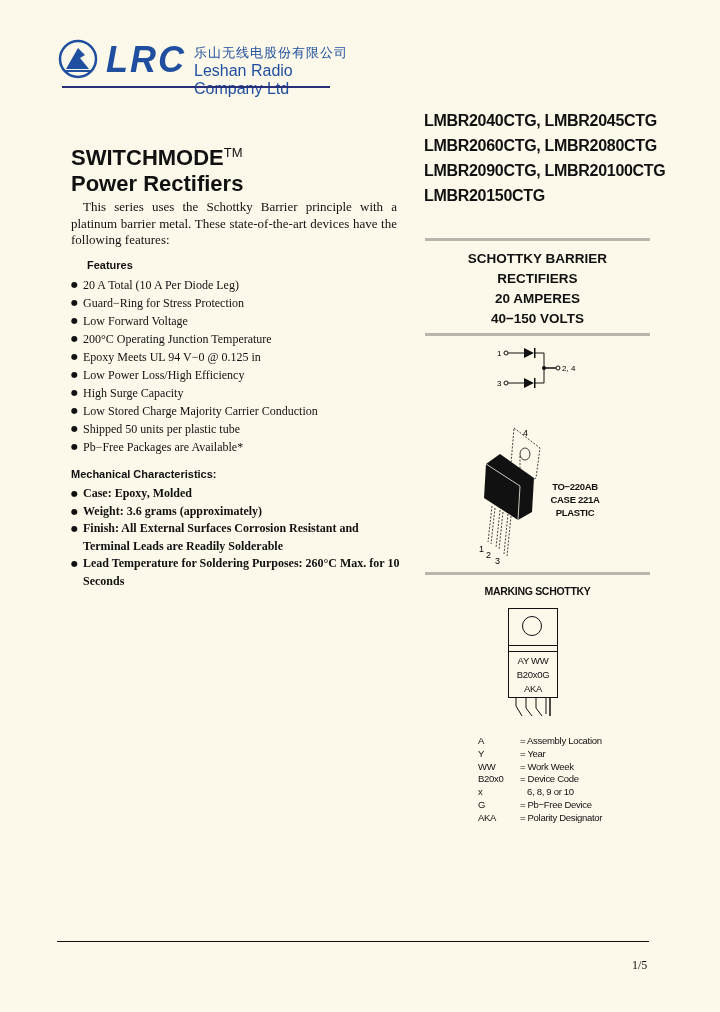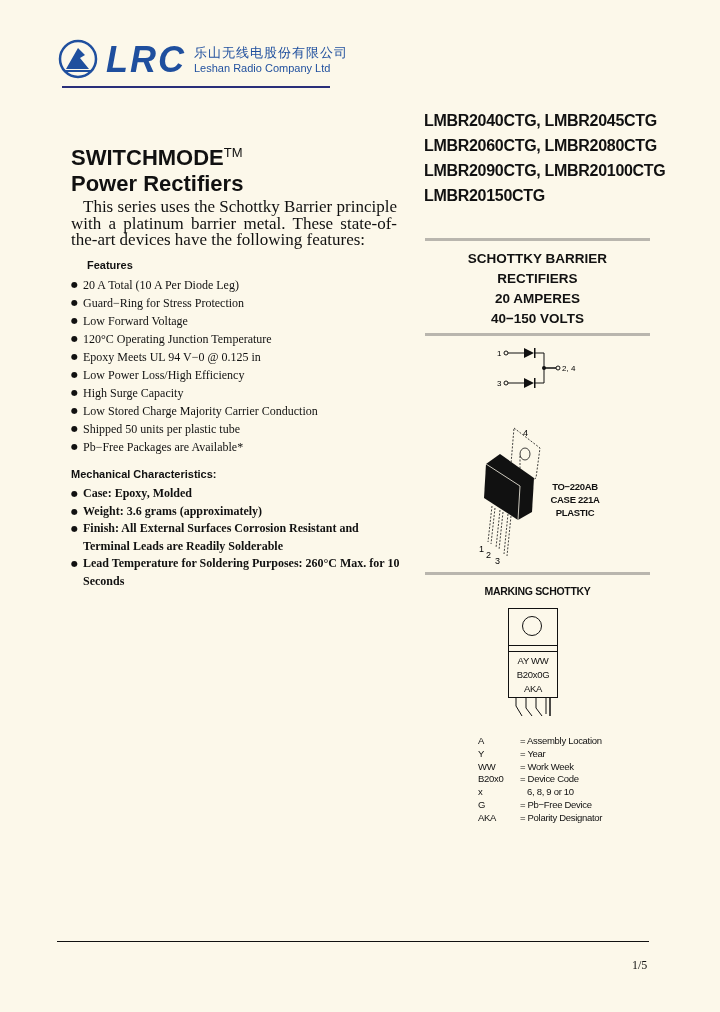--- a/index.html
+++ b/index.html
@@ -8,31 +8,31 @@
     background: #fcf8ea; color: #111;
     font-family: "Liberation Serif", serif;
   }
   .abs { position: absolute; }
 
   
   #logo { left: 58px; top: 36px; width: 300px; height: 48px; }
   #logo-circle { left: 0; top: 3px; width: 40px; height: 40px; }
   #logo-lrc { left: 48px; top: 0; font-family: "Liberation Sans", sans-serif; font-weight: bold; font-style: italic; font-size: 36px; color: #1f4f9e; letter-spacing: 2px; line-height: 48px; }
   #logo-cn { left: 136px; top: 8px; font-size: 13px; color: #1f4f9e; letter-spacing: 1px; font-family: "DejaVu Sans", sans-serif; }
-  #logo-en { left: 136px; top: 26px; font-size: 11px; color: #1f4f9e; font-family: "Liberation Sans", sans-serif; }
+  #logo-en { left: 136px; top: 26px; font-size: 16px; color: #1f4f9e; font-family: "Liberation Sans", sans-serif; }
   #header-rule { left: 62px; top: 86px; width: 268px; height: 2px; background: #2a2f7a; }
 
   
   #parts { left: 424px; top: 108px; font-family: "Liberation Sans", sans-serif; font-weight: bold; font-size: 16px; line-height: 25px; letter-spacing: -0.3px; }
 
   
   #title { left: 71px; top: 140px; font-family: "Liberation Sans", sans-serif; font-weight: bold; font-size: 22px; line-height: 26px; }
   #title .tm { font-weight: normal; font-size: 13px; vertical-align: 8px; }
 
-  #intro { left: 71px; top: 199px; width: 326px; font-size: 17px; line-height: 16.5px; text-align: justify; text-indent: 12px; }
+  #intro { left: 71px; top: 199px; width: 326px; font-size: 13px; line-height: 16.5px; text-align: justify; text-indent: 12px; }
 
   .section-h { font-family: "Liberation Sans", sans-serif; font-weight: bold; font-size: 11px; }
   #features-h { left: 71px; top: 259px; padding-left: 16px; }
   #features { left: 71px; top: 276px; width: 330px; margin: 0; padding: 0; list-style: none; font-size: 12px; }
   #features li, #mech li { position: relative; padding-left: 12px; line-height: 18px; }
   #features li::before, #mech li::before { content: "●"; position: absolute; left: 0; top: 0; font-size: 8px; font-family: "DejaVu Sans", sans-serif; }
   #mech-h { left: 71px; top: 468px; }
   #mech { left: 71px; top: 485px; width: 330px; margin: 0; padding: 0; list-style: none; font-size: 12px; font-weight: bold; }
   #mech li { line-height: 17.5px; }
 
@@ -90,21 +90,21 @@
   <div>Power Rectifiers</div>
 </div>
 
 <div id="intro" class="abs">This series uses the Schottky Barrier principle with a platinum barrier metal. These state-of-the-art devices have the following features:</div>
 
 <div id="features-h" class="abs section-h">Features</div>
 <ul id="features" class="abs">
   <li>20 A Total (10 A Per Diode Leg)</li>
   <li>Guard−Ring for Stress Protection</li>
   <li>Low Forward Voltage</li>
-  <li>120°C Operating Junction Temperature</li>
+  <li>200°C Operating Junction Temperature</li>
   <li>Epoxy Meets UL 94 V−0 @ 0.125 in</li>
   <li>Low Power Loss/High Efficiency</li>
   <li>High Surge Capacity</li>
   <li>Low Stored Charge Majority Carrier Conduction</li>
   <li>Shipped 50 units per plastic tube</li>
   <li>Pb−Free Packages are Available*</li>
 </ul>
 
 <div id="mech-h" class="abs section-h">Mechanical Characteristics:</div>
 <ul id="mech" class="abs">

